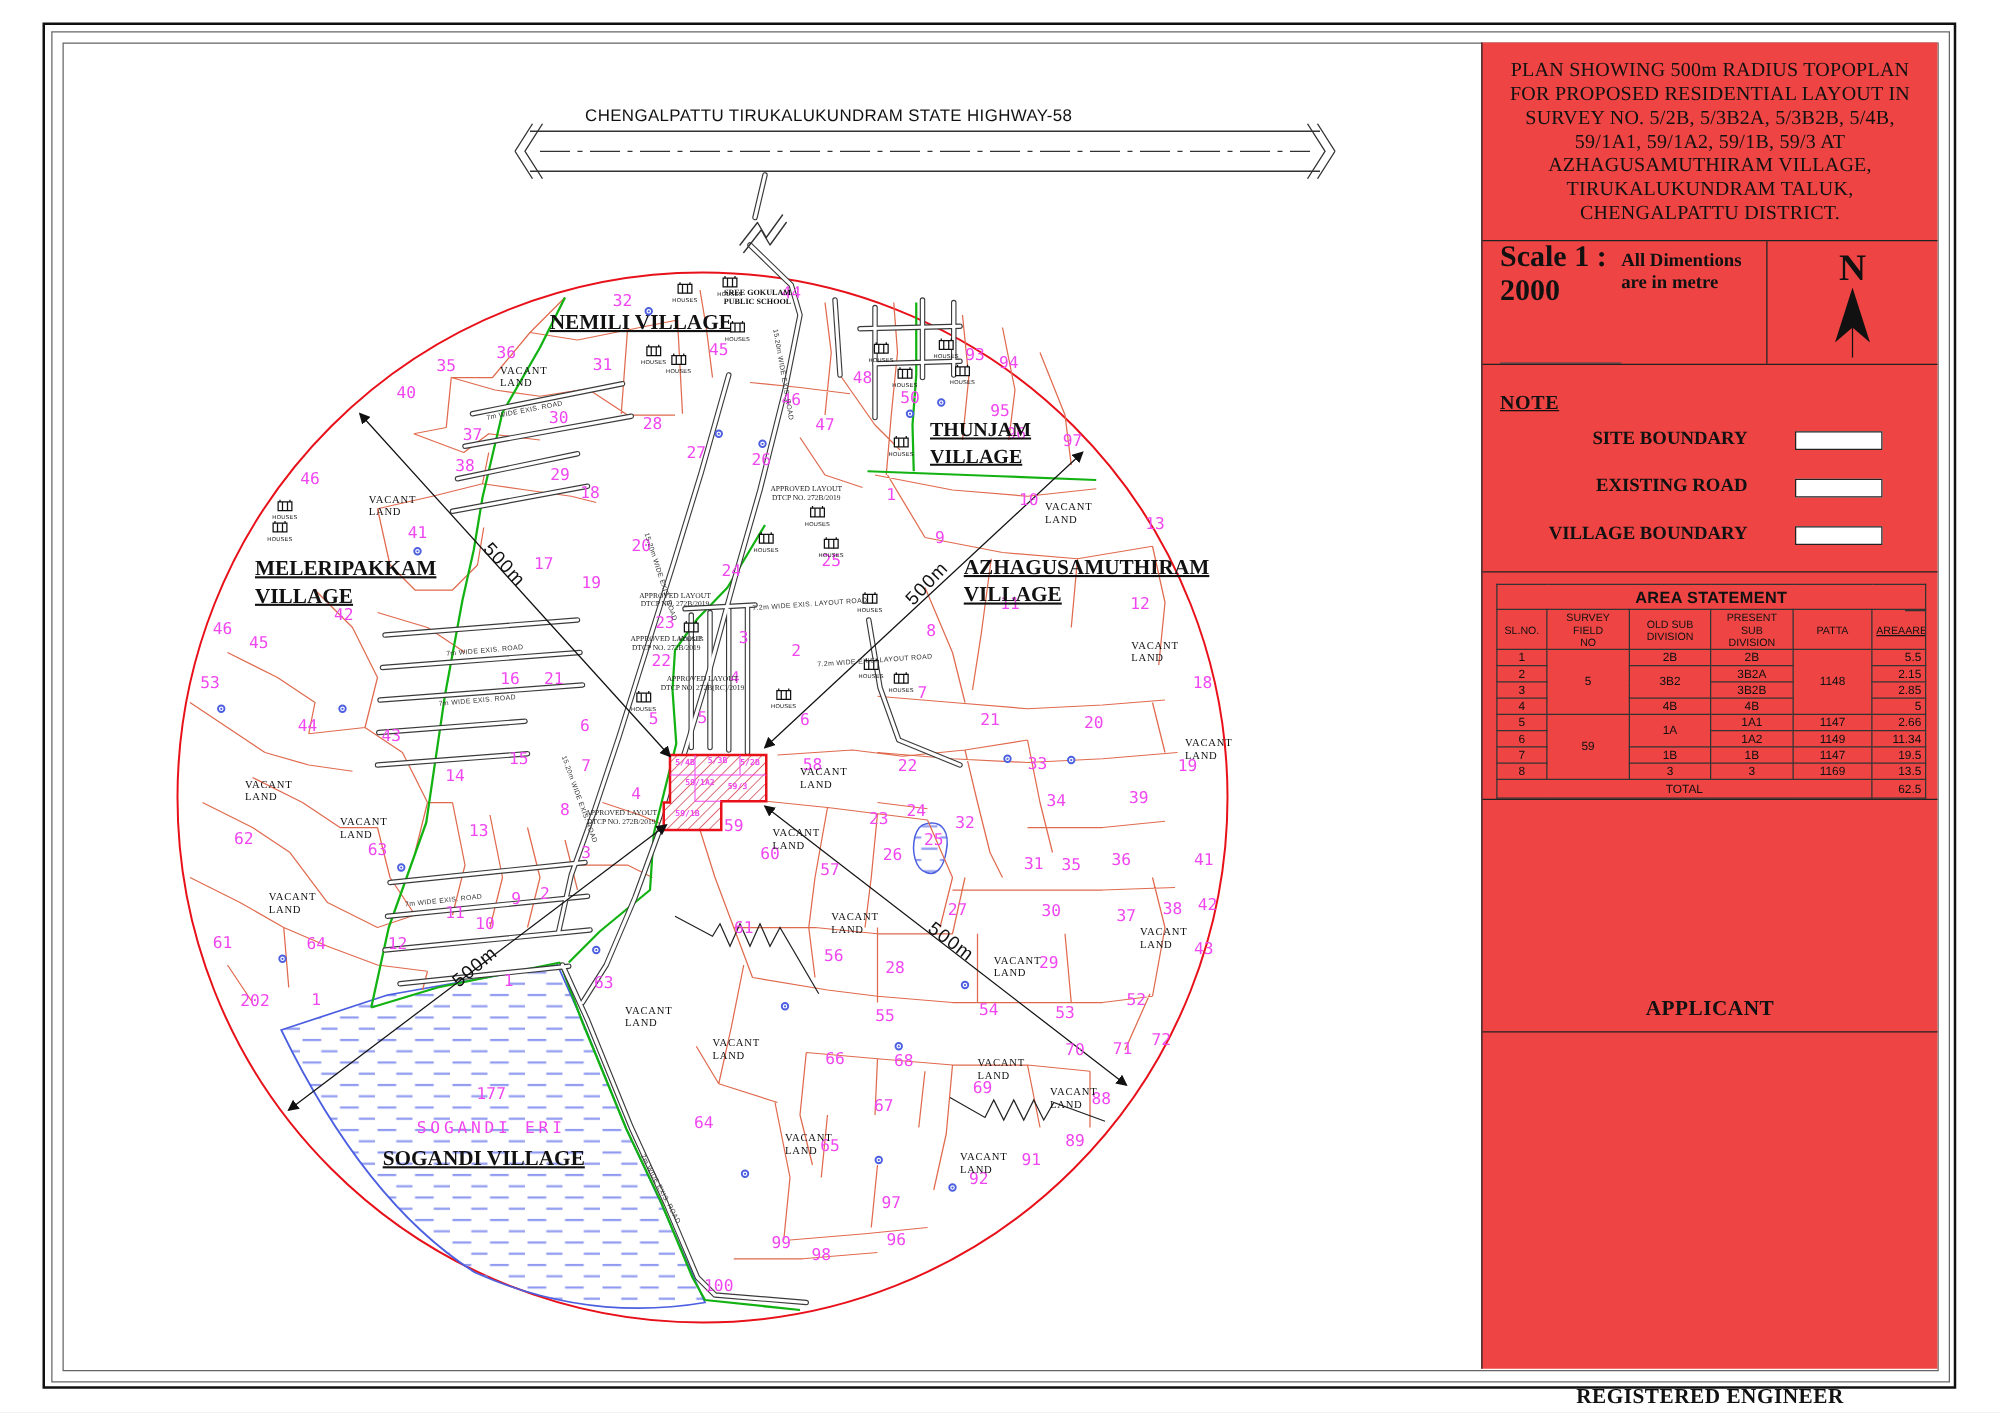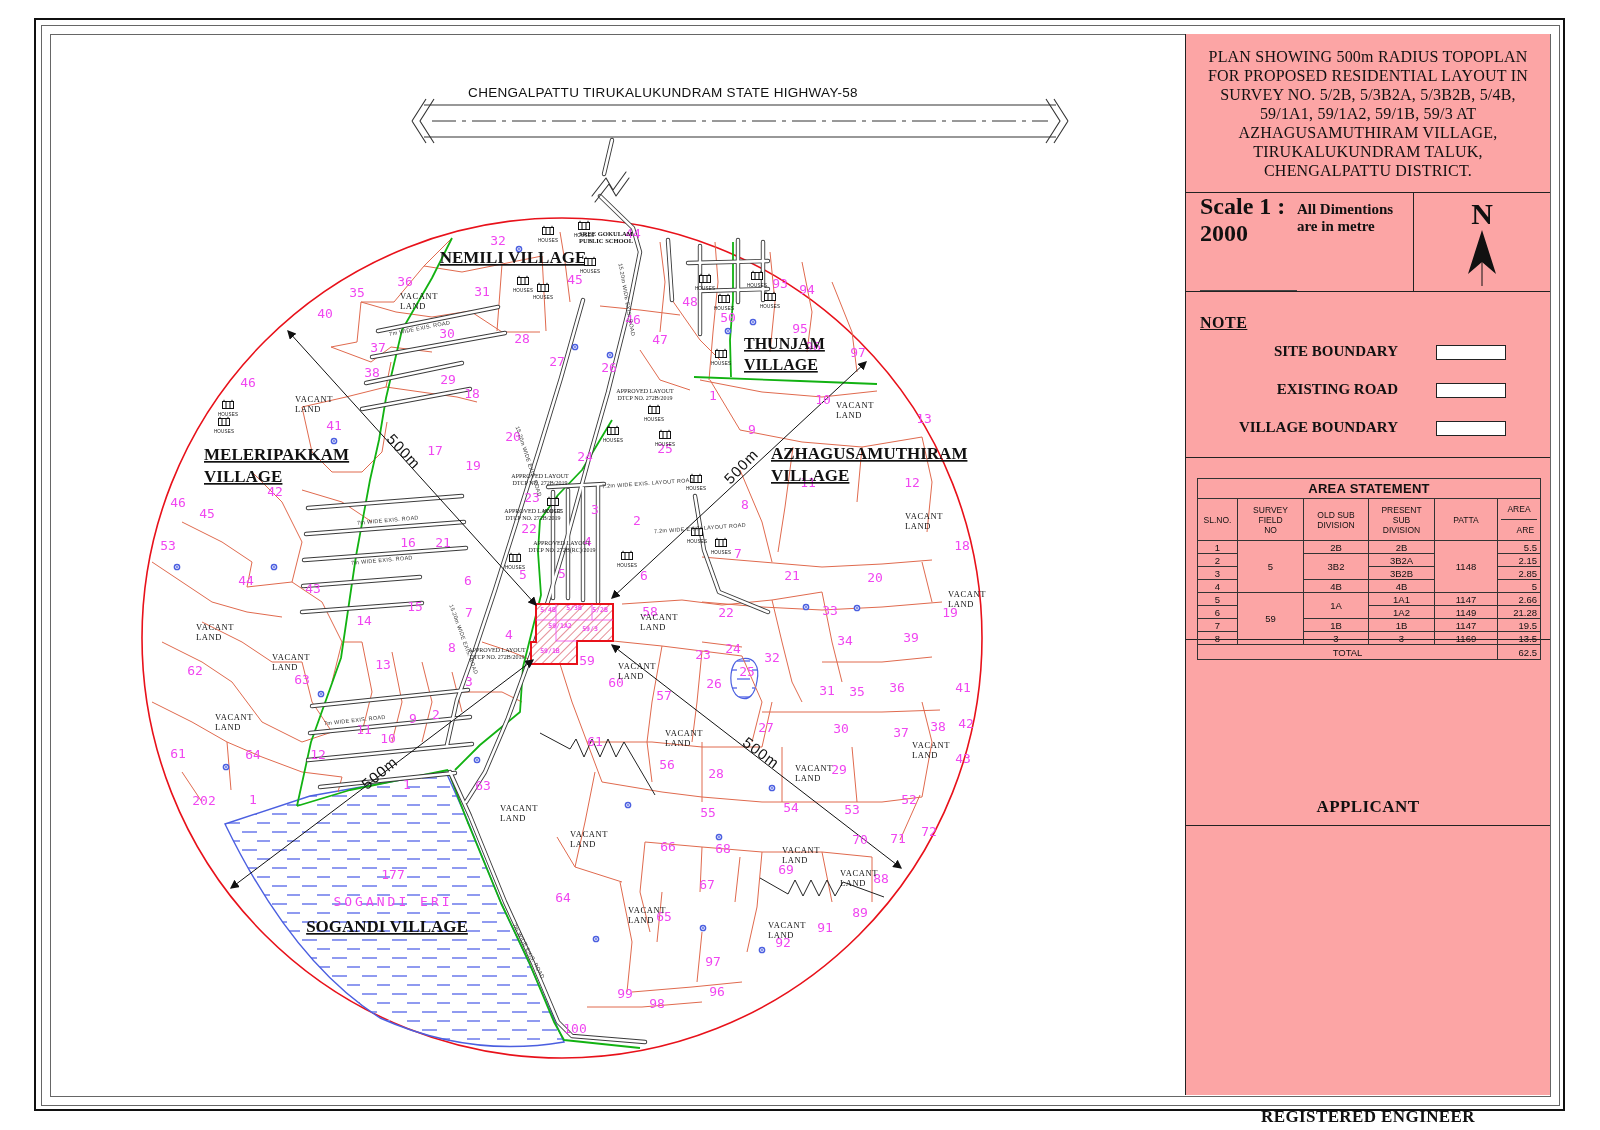--- a/index.html
+++ b/index.html
@@ -18,21 +18,21 @@
   .houses-cap{font:4.5px "Liberation Sans",sans-serif;fill:#111;letter-spacing:.2px;}
   .roadlbl{font:5.5px "Liberation Sans",sans-serif;fill:#333;letter-spacing:.3px;}
   .approved{font:6px "Liberation Serif",serif;fill:#222;}
   .radius{font:15px "Liberation Sans",sans-serif;fill:#111;letter-spacing:1px;}
   .school{font:6.5px "Liberation Serif",serif;font-weight:bold;fill:#111;}
   .hwy{font:13.5px "Liberation Sans",sans-serif;fill:#111;letter-spacing:.3px;}
   .eri-label{font:13px "DejaVu Sans Mono",monospace;fill:var(--number,#f046f0);letter-spacing:3px;}
 
   
   .panel{position:absolute;left:1185px;top:34px;width:364px;height:1061px;
-         border-left:1.5px solid #222;background:#fca5a5;}
+         border-left:1.5px solid #222;background:#ef4444;}
   .sect{position:absolute;left:0;width:100%;box-sizing:border-box;border-bottom:1.5px solid #222;}
   .s-title{top:0;height:159px;display:flex;align-items:center;justify-content:center;}
   .title-lines{text-align:center;font-size:16px;line-height:19px;color:#111;letter-spacing:.2px;}
   .s-scale{top:159px;height:99px;display:flex;}
   .scale-cell{width:228px;border-right:1.5px solid #222;box-sizing:border-box;
               display:flex;flex-direction:row;justify-content:center;padding-left:14px;}
   .scale-main{font-size:24px;font-weight:bold;color:#111;display:inline-block;
               border-bottom:1.5px solid #444;padding-bottom:2px;width:max-content;padding-right:6px;}
   .scale-sub{font-size:15px;font-weight:bold;color:#111;margin-top:8px;}
   .north-cell{flex:1;display:flex;align-items:center;justify-content:center;}
@@ -40,30 +40,30 @@
   .note-head{position:absolute;left:14px;top:22px;font-size:16px;font-weight:bold;
              text-decoration:underline;color:#111;letter-spacing:.5px;}
   .leg-row{position:absolute;left:0;width:100%;height:16px;}
   .leg-label{position:absolute;right:152px;top:0;font-size:15px;font-weight:bold;color:#111;white-space:nowrap;}
   .leg-box{position:absolute;left:250px;top:2px;width:68px;height:13px;border:1.2px solid #222;background:#fff;}
   .s-area{top:424px;height:182px;}
   .s-applicant{top:606px;height:186px;display:flex;align-items:flex-end;justify-content:center;}
   .s-engineer{top:832px;height:269px;border-bottom:none;display:flex;align-items:flex-end;justify-content:center;}
   .sig-label{font-size:17px;font-weight:bold;color:#111;letter-spacing:.4px;margin-bottom:8px;margin-top:36px;}
 
-  table.area{position:absolute;left:11px;top:20px;width:343px;border-collapse:collapse;
+  table.area{position:absolute;left:11px;top:9px;width:343px;border-collapse:collapse;
              font-family:"Liberation Sans",sans-serif;font-size:9.5px;color:#111;
              table-layout:fixed;border:1.5px solid #333;padding-left:24px;}
   table.area td,table.area th{border:1px solid #333;padding:0 3px;height:12px;
              text-align:center;overflow:hidden;white-space:pre-line;}
   table.area .ttl{font-size:13px;font-weight:bold;height:19px;letter-spacing:.3px;}
   table.area th{font-weight:normal;font-size:8.5px;line-height:10px;}
   table.area td.r{text-align:right;}
   .hdr-area th{padding:0;margin-top:20px;}
-  .area-split{display:flex;flex-direction:column;height:100%;}
+  .area-split{display:flex;flex-direction:row;height:100%;text-decoration:underline;}
   .area-split div{flex:1;display:flex;align-items:center;justify-content:center;}
   .area-split div:last-child{border-top:1px solid #333;justify-content:flex-end;padding-right:3px;}
 </style>
 </head>
 <body>
 
 <div class="sheet">
   <div class="frame f-outer"></div>
   <div class="frame f-mid"></div>
   <div class="frame f-inner"></div>
@@ -609,21 +609,21 @@
           <td rowspan="4">59</td>
           <td rowspan="2">1A</td>
           <td>1A1</td>
           <td>1147</td>
           <td class="r">2.66</td>
         </tr>
         <tr>
           <td>6</td>
           <td>1A2</td>
           <td>1149</td>
-          <td class="r">21.28</td>
+          <td class="r">11.34</td>
         </tr>
         <tr>
           <td>7</td>
           <td>1B</td>
           <td>1B</td>
           <td>1147</td>
           <td class="r">19.5</td>
         </tr>
         <tr>
           <td>8</td>

